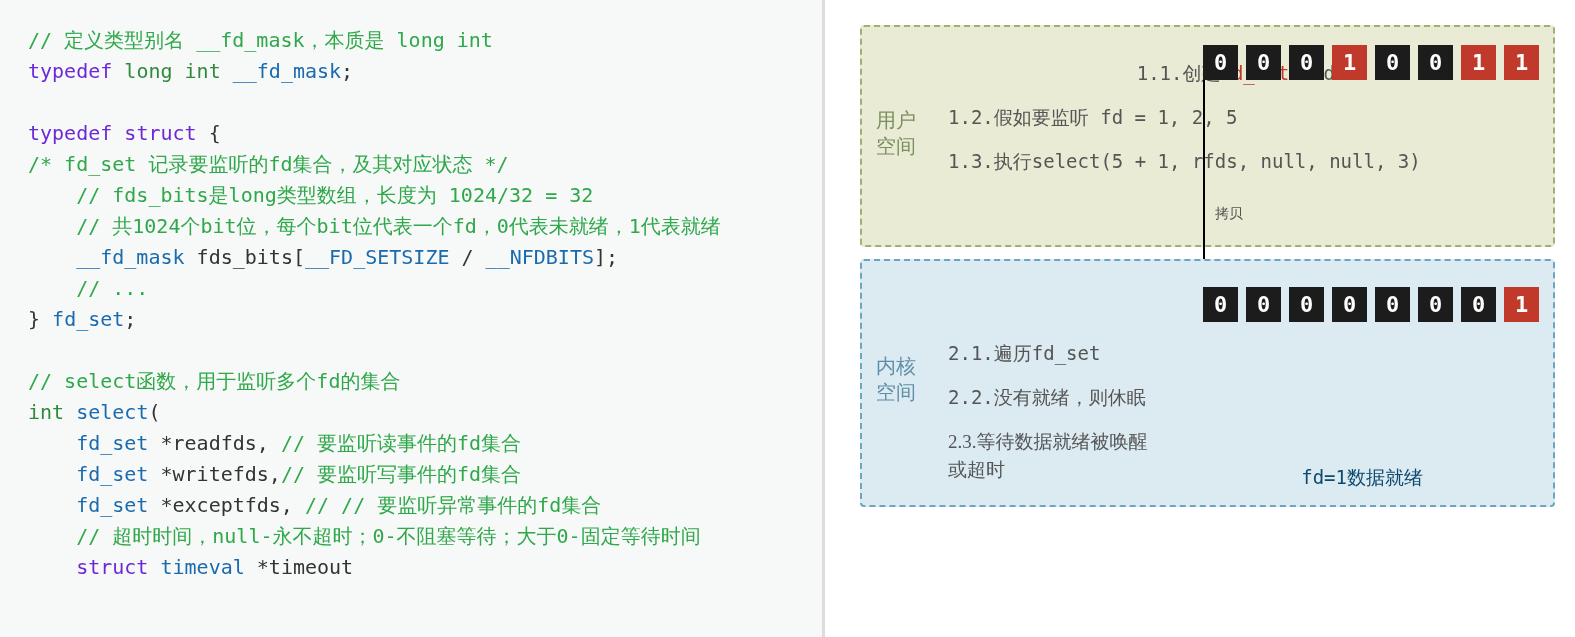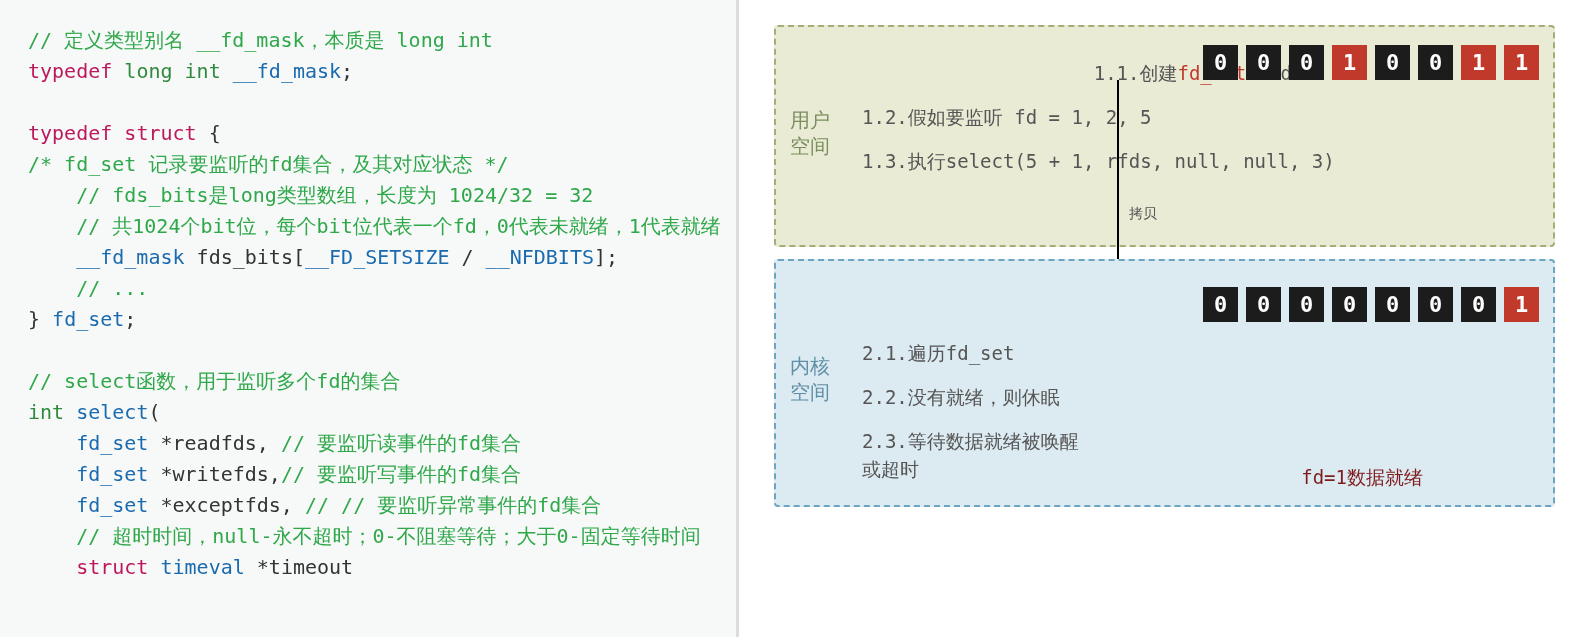--- a/index.html
+++ b/index.html
@@ -6,31 +6,31 @@
   body {
     margin: 0;
     padding: 0;
     font-family: 'Consolas', 'Menlo', 'Monaco', monospace;
     background: #fff;
     width: 1575px;
     height: 637px;
     display: flex;
   }
   .code-panel {
-    width: 739px;
+    width: 825px;
     background: #f7f8f8;
     padding: 25px 20px 20px 28px;
     font-size: 20px;
     line-height: 1.55;
     border-right: 3px solid #ddd;
     overflow: hidden;
   }
   .code-line { white-space: pre; font-family: 'Consolas','Menlo',monospace; }
   .c-comment { color: #2fa84a; }
-  .c-kw { color: #be185d; }
+  .c-kw { color: #6d28d9; }
   .c-type { color: #2f8a3c; }
   .c-id { color: #1a6aae; }
   .c-plain { color: #333; }
   .diagram-panel {
     flex: 1;
     padding: 25px 20px 20px 35px;
     position: relative;
   }
   .box {
     border: 2px dashed;
@@ -104,21 +104,21 @@
     left: -6px;
     border-left: 7px solid transparent;
     border-right: 7px solid transparent;
     border-top: 12px solid #000;
   }
   .ready-label {
     position: absolute;
     bottom: 14px;
     right: 130px;
     font-size: 19px;
-    color: #7f1d1d;
+    color: #0c4a6e;
     font-family: 'Consolas','Menlo',monospace;
   }
 </style>
 </head>
 <body>
 
 <div class="code-panel">
   <div class="code-line"><span class="c-comment">// 定义类型别名 __fd_mask，本质是 long int</span></div>
   <div class="code-line"><span class="c-kw">typedef</span> <span class="c-type">long int</span> <span class="c-id">__fd_mask</span><span class="c-plain">;</span></div>
   <div class="code-line">&nbsp;</div>
@@ -175,18 +175,18 @@
         <div class="bit bit-0">0</div>
         <div class="bit bit-0">0</div>
         <div class="bit bit-0">0</div>
         <div class="bit bit-0">0</div>
         <div class="bit bit-0">0</div>
         <div class="bit bit-1">1</div>
       </div>
     <div style="height:70px"></div>
     <div class="step-line">2.1.遍历fd_set</div>
     <div class="step-line">2.2.没有就绪，则休眠</div>
-    <div class="step-line" style="margin-bottom:2px;">2.3.等待数据就绪被唤醒</div>
+    <div class="step-line" style="margin-bottom:2px;font-family:Liberation Serif, serif;">2.3.等待数据就绪被唤醒</div>
     <div class="step-line">或超时</div>
     <div class="ready-label">fd=1数据就绪</div>
   </div>
 
 </div>
 
 </body></html>

